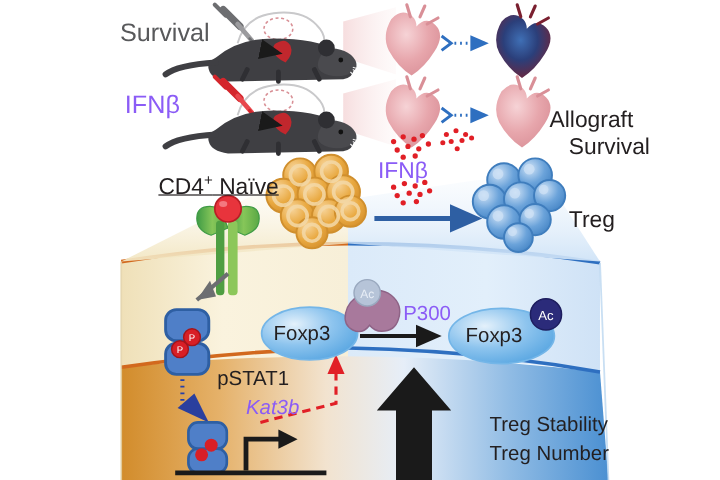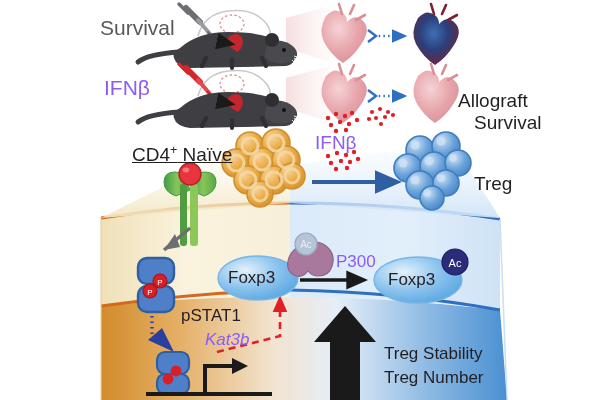--- a/index.html
+++ b/index.html
@@ -15,21 +15,21 @@
   .t-ifnb{font-size:21px;}
   .t-reject{font-size:20px;}
   .t-prol{font-size:19px;}
   .t-cd4{font-size:19px;}
   .t-treg{font-size:19px;margin-top:31px;}
   .t-ifnb2{font-size:19px;}
   .t-pstat{font-size:17px;}
   .t-kat{font-size:17px;font-style:italic;}
   .t-p300{font-size:17px;}
   .t-foxp{font-size:17px;}
-  .t-tregst{font-size:17px;}
+  .t-tregst{font-size:17px;margin-left:24px;}
   .sup{font-size:0.66em;vertical-align:super;}
 </style>
 </head>
 <body>
 
 <div id="stage">
 
 <svg width="600" height="400" viewBox="0 0 600 400">
   <defs>
     <linearGradient id="gCytoL" x1="0" y1="0" x2="1" y2="0">

